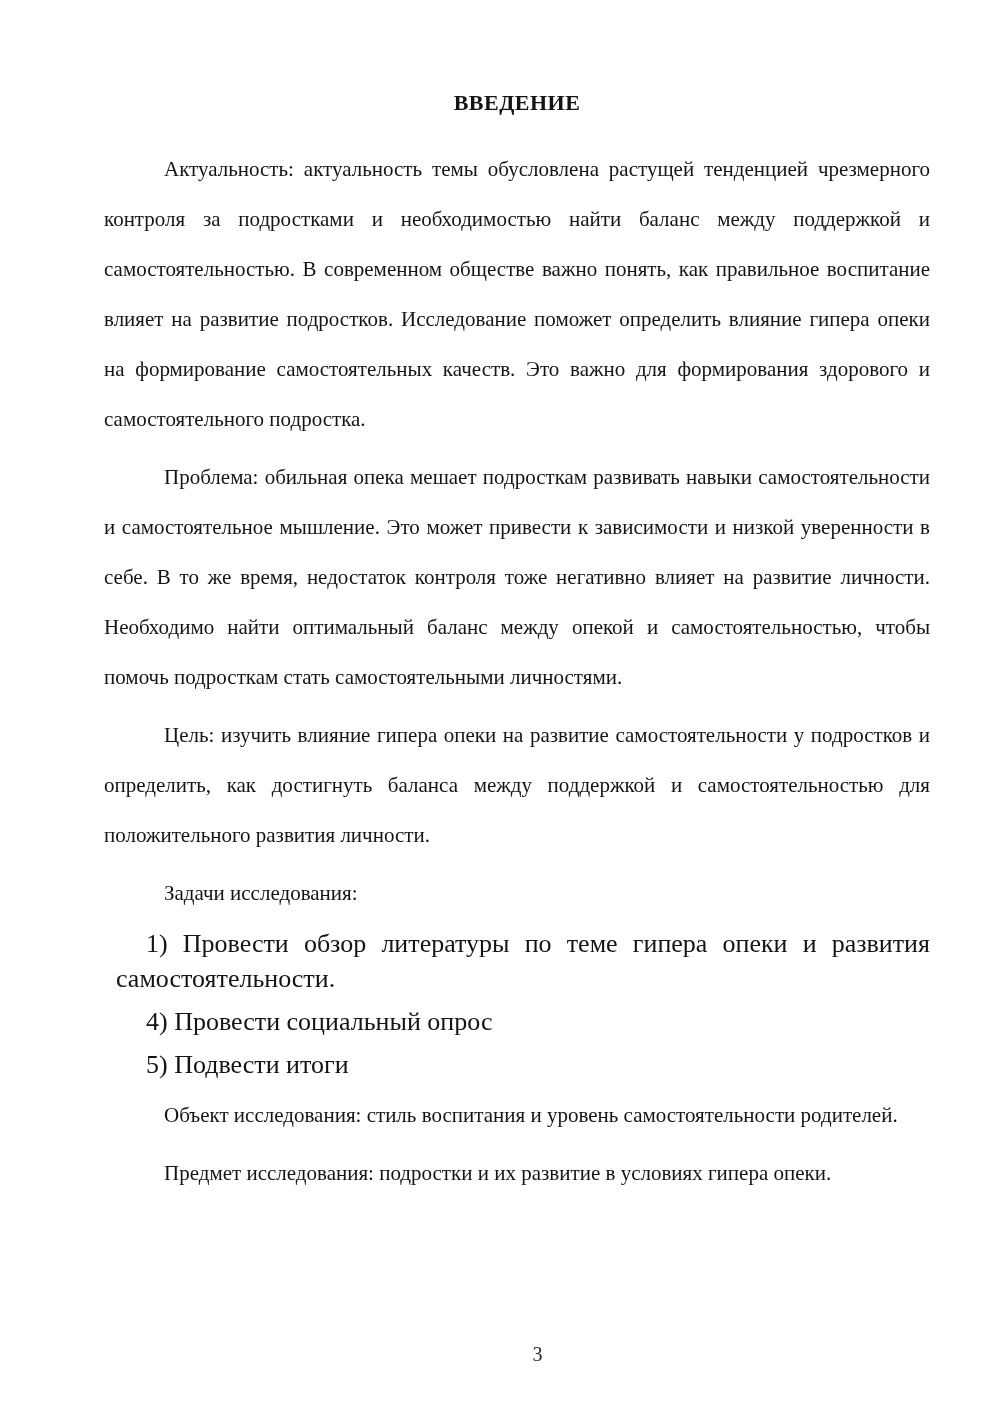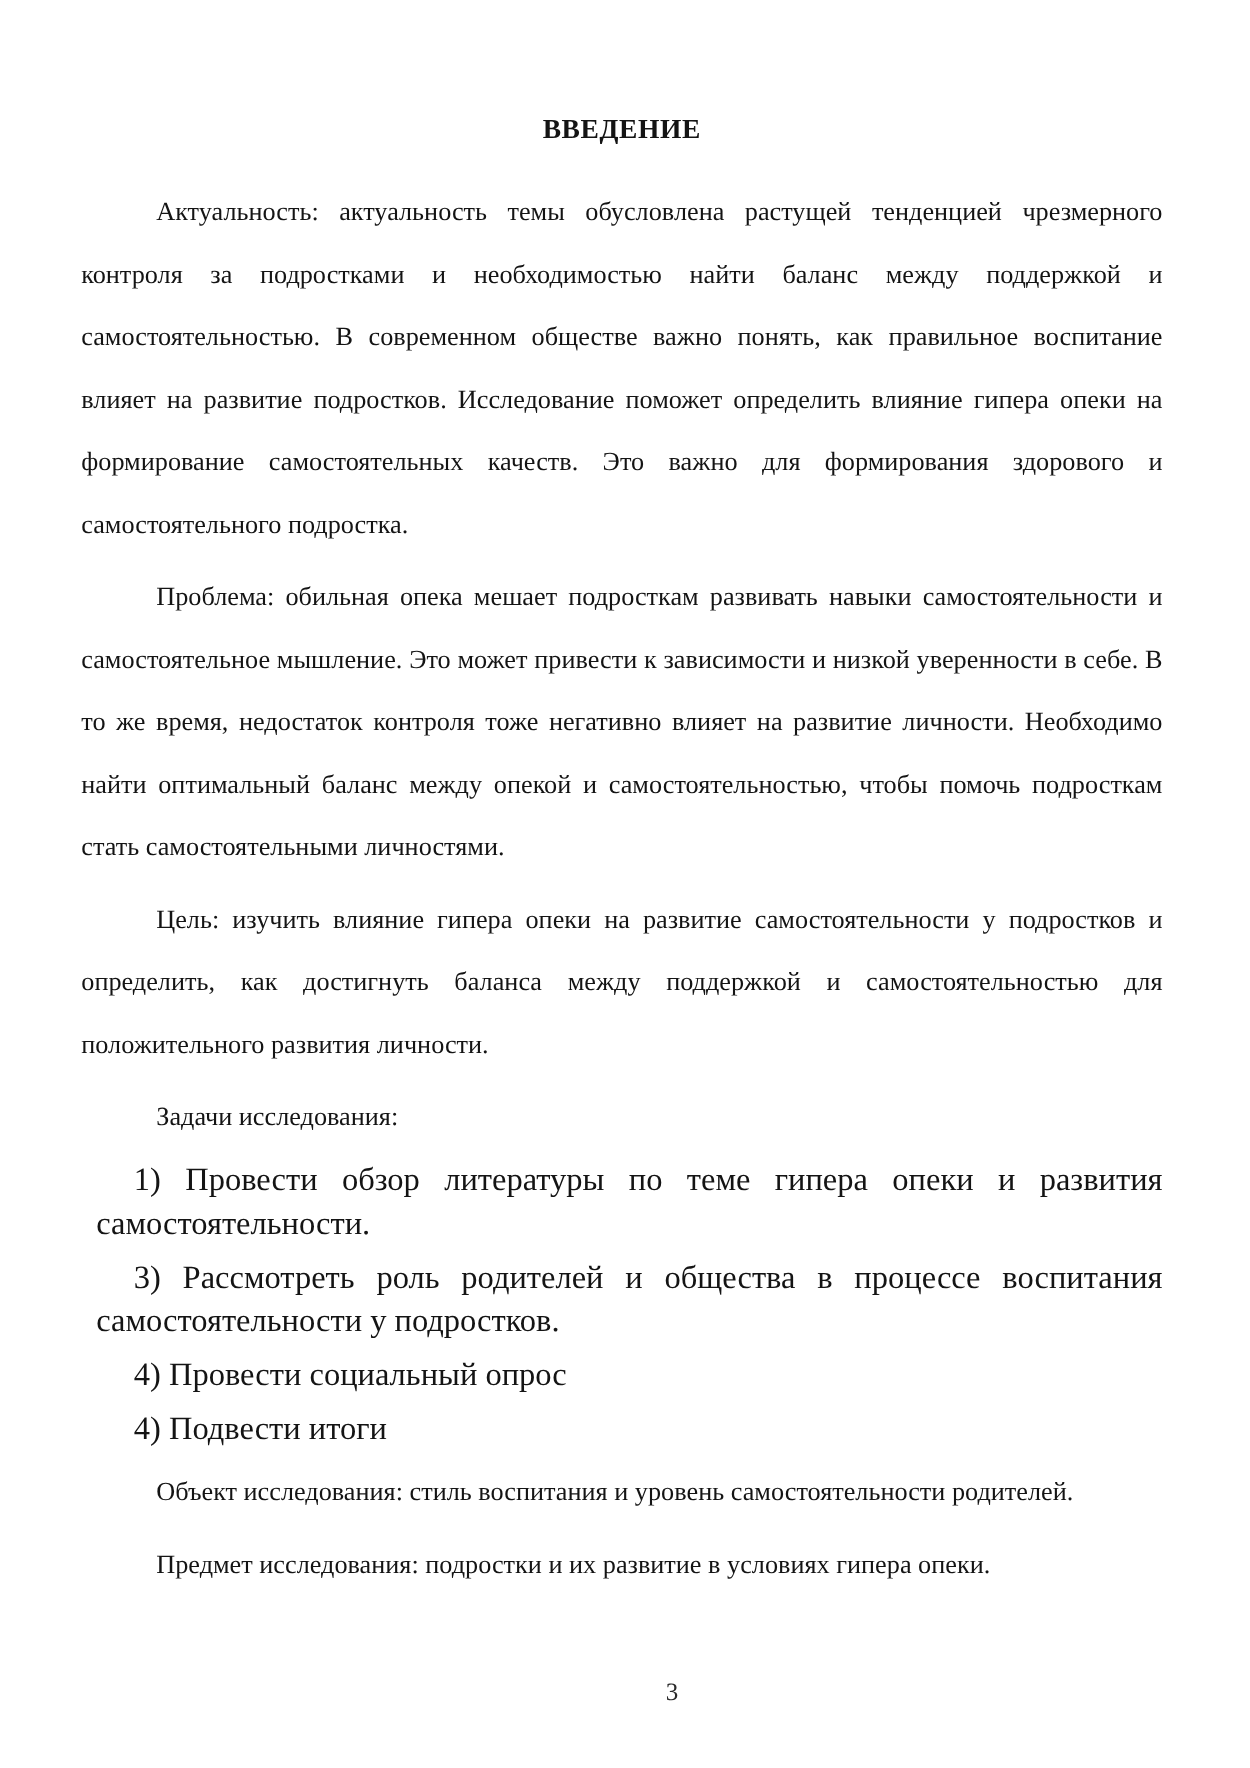--- a/index.html
+++ b/index.html
@@ -7,21 +7,21 @@
     padding: 0;
     background: #ffffff;
   }
   .page {
     position: relative;
     width: 1000px;
     height: 1414px;
     margin: 0 auto;
     background: #ffffff;
     box-sizing: border-box;
-    padding: 90px 70px 70px 65px;
+    padding: 90px 70px 70px 104px;
     font-family: "Liberation Serif", "DejaVu Serif", serif;
     color: #141414;
     overflow: hidden;
   }
   .doc-title {
     text-align: center;
     font-weight: bold;
     font-size: 22px;
     letter-spacing: 0.5px;
     margin: 0 0 28px 0;
@@ -61,25 +61,24 @@
 
   <p class="para">Проблема: обильная опека мешает подросткам развивать навыки самостоятельности и самостоятельное мышление. Это может привести к зависимости и низкой уверенности в себе. В то же время, недостаток контроля тоже негативно влияет на развитие личности. Необходимо найти оптимальный баланс между опекой и самостоятельностью, чтобы помочь подросткам стать самостоятельными личностями.</p>
 
   <p class="para">Цель: изучить влияние гипера опеки на развитие самостоятельности у подростков и определить, как достигнуть баланса между поддержкой и самостоятельностью для положительного развития личности.</p>
 
   <p class="para">Задачи исследования:</p>
 
   <p class="list-item">1) Провести обзор литературы по теме гипера опеки и развития самостоятельности.</p>
 
 
-  <p class="list-item">3) Рассмотреть роль родителей и общества в процессе воспитания самостоятельности у подростков.</p>
 
   <p class="list-item">4) Провести социальный опрос</p>
 
-  <p class="list-item">4) Подвести итоги</p>
+  <p class="list-item">5) Подвести итоги</p>
 
   <p class="para">Объект исследования: стиль воспитания и уровень самостоятельности родителей.</p>
 
   <p class="para">Предмет исследования: подростки и их развитие в условиях гипера опеки.</p>
 
   <div class="page-number">3</div>
 
 </div>
 
 </body></html>

